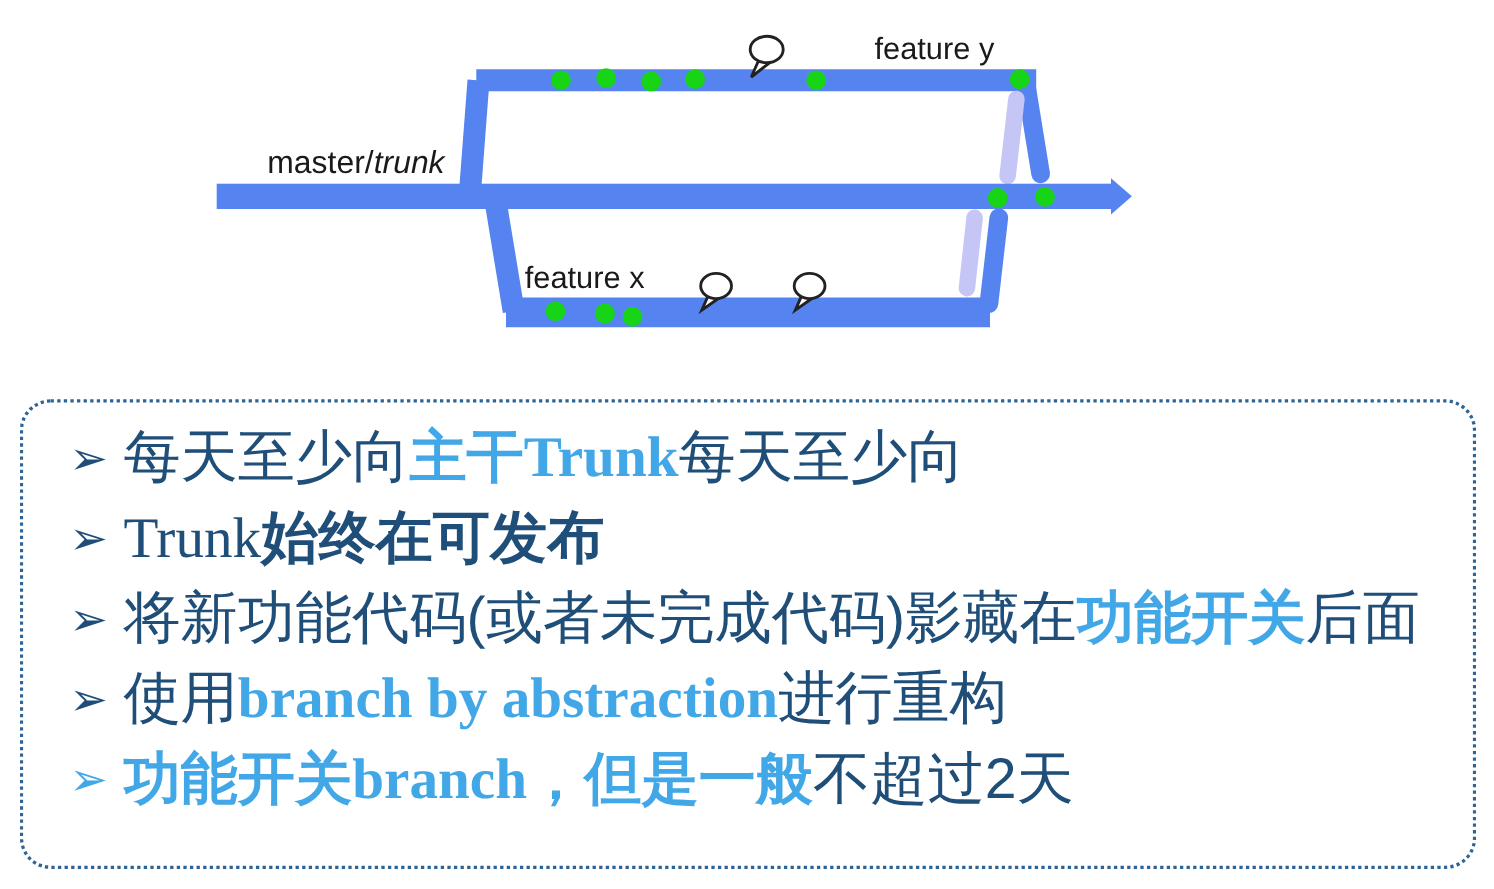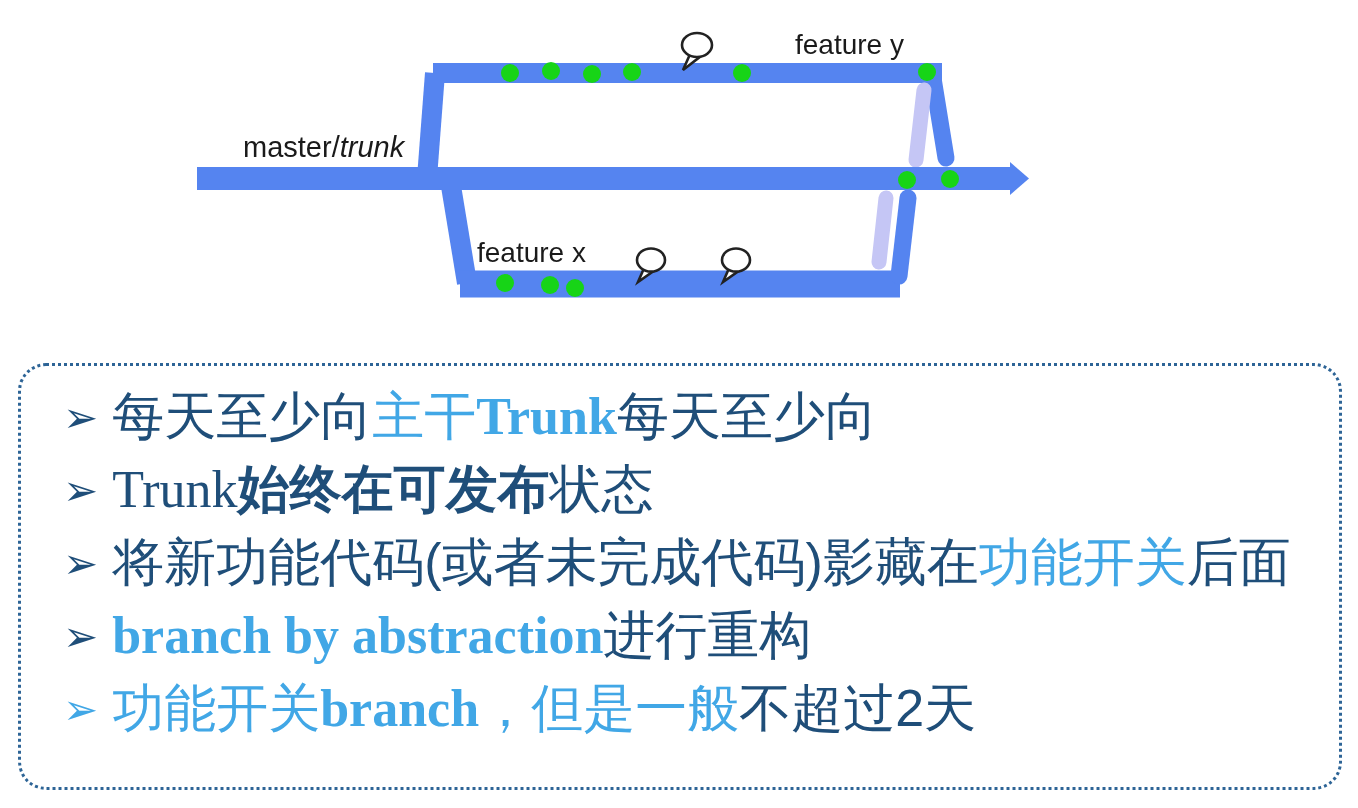--- a/index.html
+++ b/index.html
@@ -34,21 +34,21 @@
     margin-right: 14px;
     flex: 0 0 auto;
     transform: translateY(-2px);
   }
   .bullet.dark   { color: var(--dark-text, #1F4E79); }
   .bullet.accent { color: var(--accent-text, #41A7E6); }
 
   .seg-dark        { color: var(--dark-text, #1F4E79); font-weight: 400; }
   .seg-dark-bold   { color: var(--dark-text, #1F4E79); font-weight: 700; }
   .seg-dark-serif  { color: var(--dark-text, #1F4E79); font-family: "Liberation Serif", serif; font-weight: 400; }
-  .seg-accent-cjk  { color: var(--accent-text, #41A7E6); font-weight: 400; }
+  .seg-accent-cjk  { color: var(--accent-text, #41A7E6); font-weight: 700; }
   .seg-accent-serif{ color: var(--accent-text, #41A7E6); font-family: "Liberation Serif", serif; font-weight: 700; }
 </style>
 </head>
 <body>
 
 <div class="stage">
 
   <svg class="diagram-svg" width="1358" height="360" viewBox="0 0 1358 360">
 
     <g fill="none" stroke="#5584F0">
@@ -112,30 +112,30 @@
           <span class="bullet dark">➢</span>
           <span class="seg-dark">每天至少向</span>
           <span class="seg-accent-cjk">主干</span>
           <span class="seg-accent-serif">Trunk</span>
           <span class="seg-dark">每天至少向</span>
         </div>
         <div class="note-line">
           <span class="bullet dark">➢</span>
           <span class="seg-dark-serif">Trunk</span>
           <span class="seg-dark-bold">始终在可发布</span>
-          <span class="seg-dark">状态</span>
         </div>
         <div class="note-line">
           <span class="bullet dark">➢</span>
           <span class="seg-dark">将新功能代码(或者未完成代码)影藏在</span>
           <span class="seg-accent-cjk">功能开关</span>
           <span class="seg-dark">后面</span>
         </div>
         <div class="note-line">
           <span class="bullet dark">➢</span>
+          <span class="seg-dark">使用</span>
           <span class="seg-accent-serif">branch by abstraction</span>
           <span class="seg-dark">进行重构</span>
         </div>
         <div class="note-line">
           <span class="bullet accent">➢</span>
           <span class="seg-accent-cjk">功能开关</span>
           <span class="seg-accent-serif">branch</span>
           <span class="seg-accent-cjk">，但是一般</span>
           <span class="seg-dark">不超过2天</span>
         </div>

